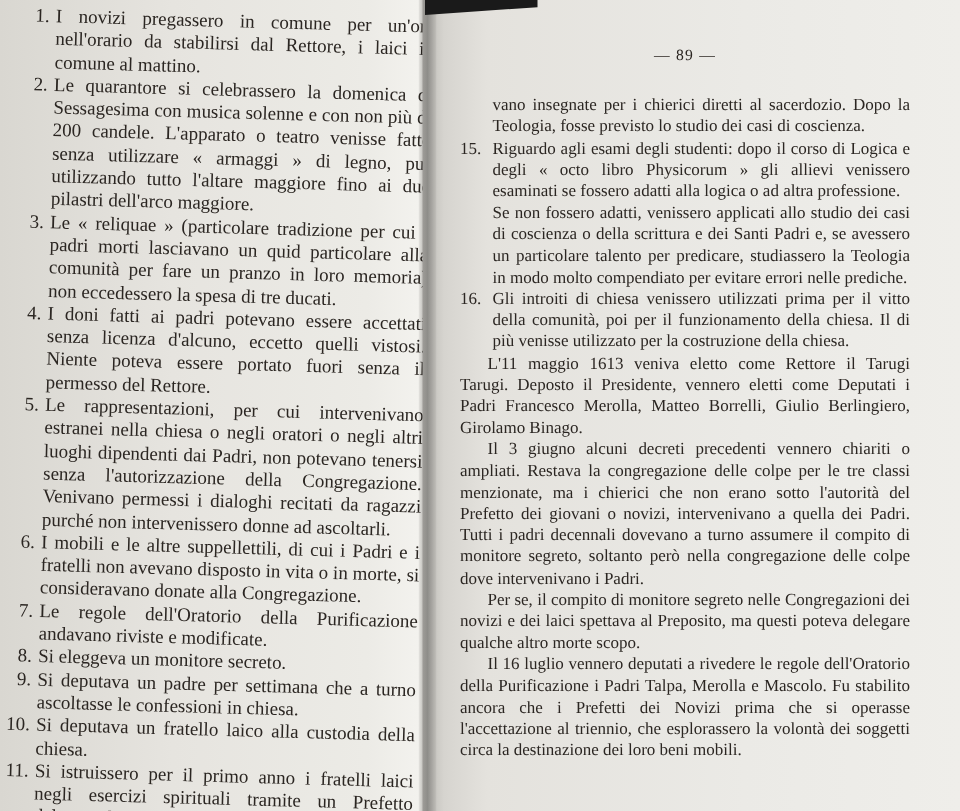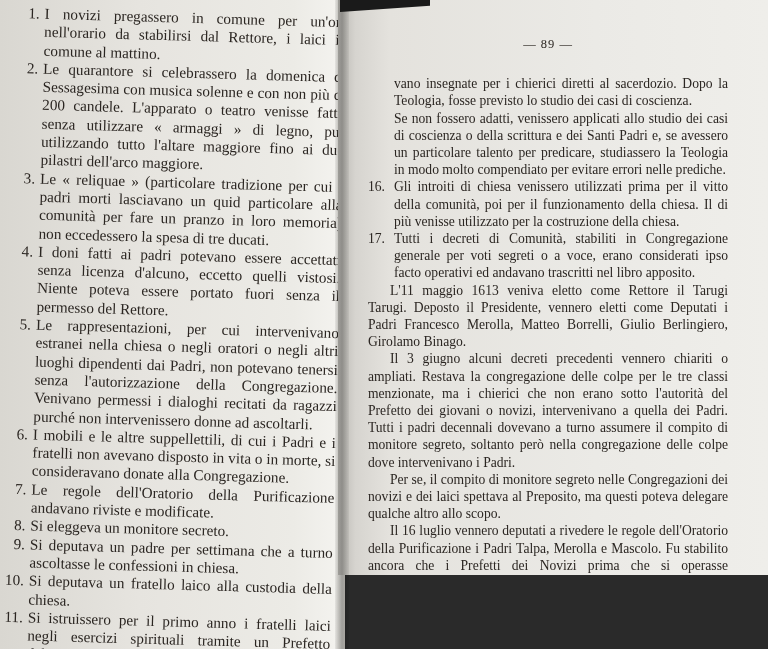--- a/index.html
+++ b/index.html
@@ -10,21 +10,21 @@
     color: #2b2622;
     position: relative;
   }
   .book { position: absolute; inset: 0; }
   .page-left {
     position: absolute; left: 0; top: 0; width: 345px; height: 649px;
     background: linear-gradient(90deg, #d9d7d1 0%, #e6e4df 40%, #ecebe6 85%, #f3f2ee 97%, #c9c7c1 100%);
     overflow: hidden;
   }
   .page-right {
-    position: absolute; left: 338px; top: 0; width: 430px; height: 575px;
+    position: absolute; left: 338px; top: 0; width: 430px; height: 649px;
     background: linear-gradient(90deg, #b7b5b0 0%, #d6d4cf 4%, #e4e2dd 12%, #ebeae6 60%, #efeeea 100%);
     overflow: hidden;
   }
   .spine-shadow {
     position: absolute; left: 335px; top: 0; width: 14px; height: 649px;
     background: linear-gradient(90deg, rgba(0,0,0,0.05), rgba(0,0,0,0.25), rgba(0,0,0,0.05));
   }
   .dark-corner {
     position: absolute; left: 340px; top: 0; width: 90px; height: 12px;
     background: #1a1a1a; transform: skewY(-4deg); transform-origin: left top;
@@ -100,31 +100,31 @@
           <span class="body">Si istruissero per il primo anno i fratelli laici negli esercizi spirituali tramite un Prefetto delegato dal Rettore e Deputati.</span>
         </div>
 
     </div>
   </div>
 
   <div class="page-right">
     <div class="right-text">
       <div class="page-number">— 89 —</div>
       <div class="cont">vano insegnate per i chierici diretti al sacerdozio. Dopo la Teologia, fosse previsto lo studio dei casi di coscienza.</div>
+      <div class="r-item">
+          <span class="num">15.</span>
+          <span class="body">Riguardo agli esami degli studenti: dopo il corso di Logica e degli « octo libro Physicorum » gli allievi venissero esaminati se fossero adatti alla logica o ad altra professione.</span>
+        </div>
       <div class="sub para">Se non fossero adatti, venissero applicati allo studio dei casi di coscienza o della scrittura e dei Santi Padri e, se avessero un particolare talento per predicare, studiassero la Teologia in modo molto compendiato per evitare errori nelle prediche.</div>
       <div class="r-item">
           <span class="num">16.</span>
           <span class="body">Gli introiti di chiesa venissero utilizzati prima per il vitto della comunità, poi per il funzionamento della chiesa. Il di più venisse utilizzato per la costruzione della chiesa.</span>
         </div>
-      <div class="r-item">
-          <span class="num">17.</span>
-          <span class="body">Tutti i decreti di Comunità, stabiliti in Congregazione generale per voti segreti o a voce, erano considerati ipso facto operativi ed andavano trascritti nel libro apposito.</span>
-        </div>
       <p class="para">L'11 maggio 1613 veniva eletto come Rettore il Tarugi Tarugi. Deposto il Presidente, vennero eletti come Deputati i Padri Francesco Merolla, Matteo Borrelli, Giulio Berlingiero, Girolamo Binago.</p>
       <p class="para">Il 3 giugno alcuni decreti precedenti vennero chiariti o ampliati. Restava la congregazione delle colpe per le tre classi menzionate, ma i chierici che non erano sotto l'autorità del Prefetto dei giovani o novizi, intervenivano a quella dei Padri. Tutti i padri decennali dovevano a turno assumere il compito di monitore segreto, soltanto però nella congregazione delle colpe dove intervenivano i Padri.</p>
-      <p class="para">Per se, il compito di monitore segreto nelle Congregazioni dei novizi e dei laici spettava al Preposito, ma questi poteva delegare qualche altro allo scopo.</p>
+      <p class="para">Per se, il compito di monitore segreto nelle Congregazioni dei novizi e dei laici spettava al Preposito, ma questi poteva delegare qualche altro morte scopo.</p>
       <p class="para">Il 16 luglio vennero deputati a rivedere le regole dell'Oratorio della Purificazione i Padri Talpa, Merolla e Mascolo. Fu stabilito ancora che i Prefetti dei Novizi prima che si operasse l'accettazione al triennio, che esplorassero la volontà dei soggetti circa la destinazione dei loro beni mobili.</p>
     </div>
   </div>
 
   <div class="spine-shadow"></div>
   <div class="dark-corner"></div>
 </div>
 
 </body></html>

